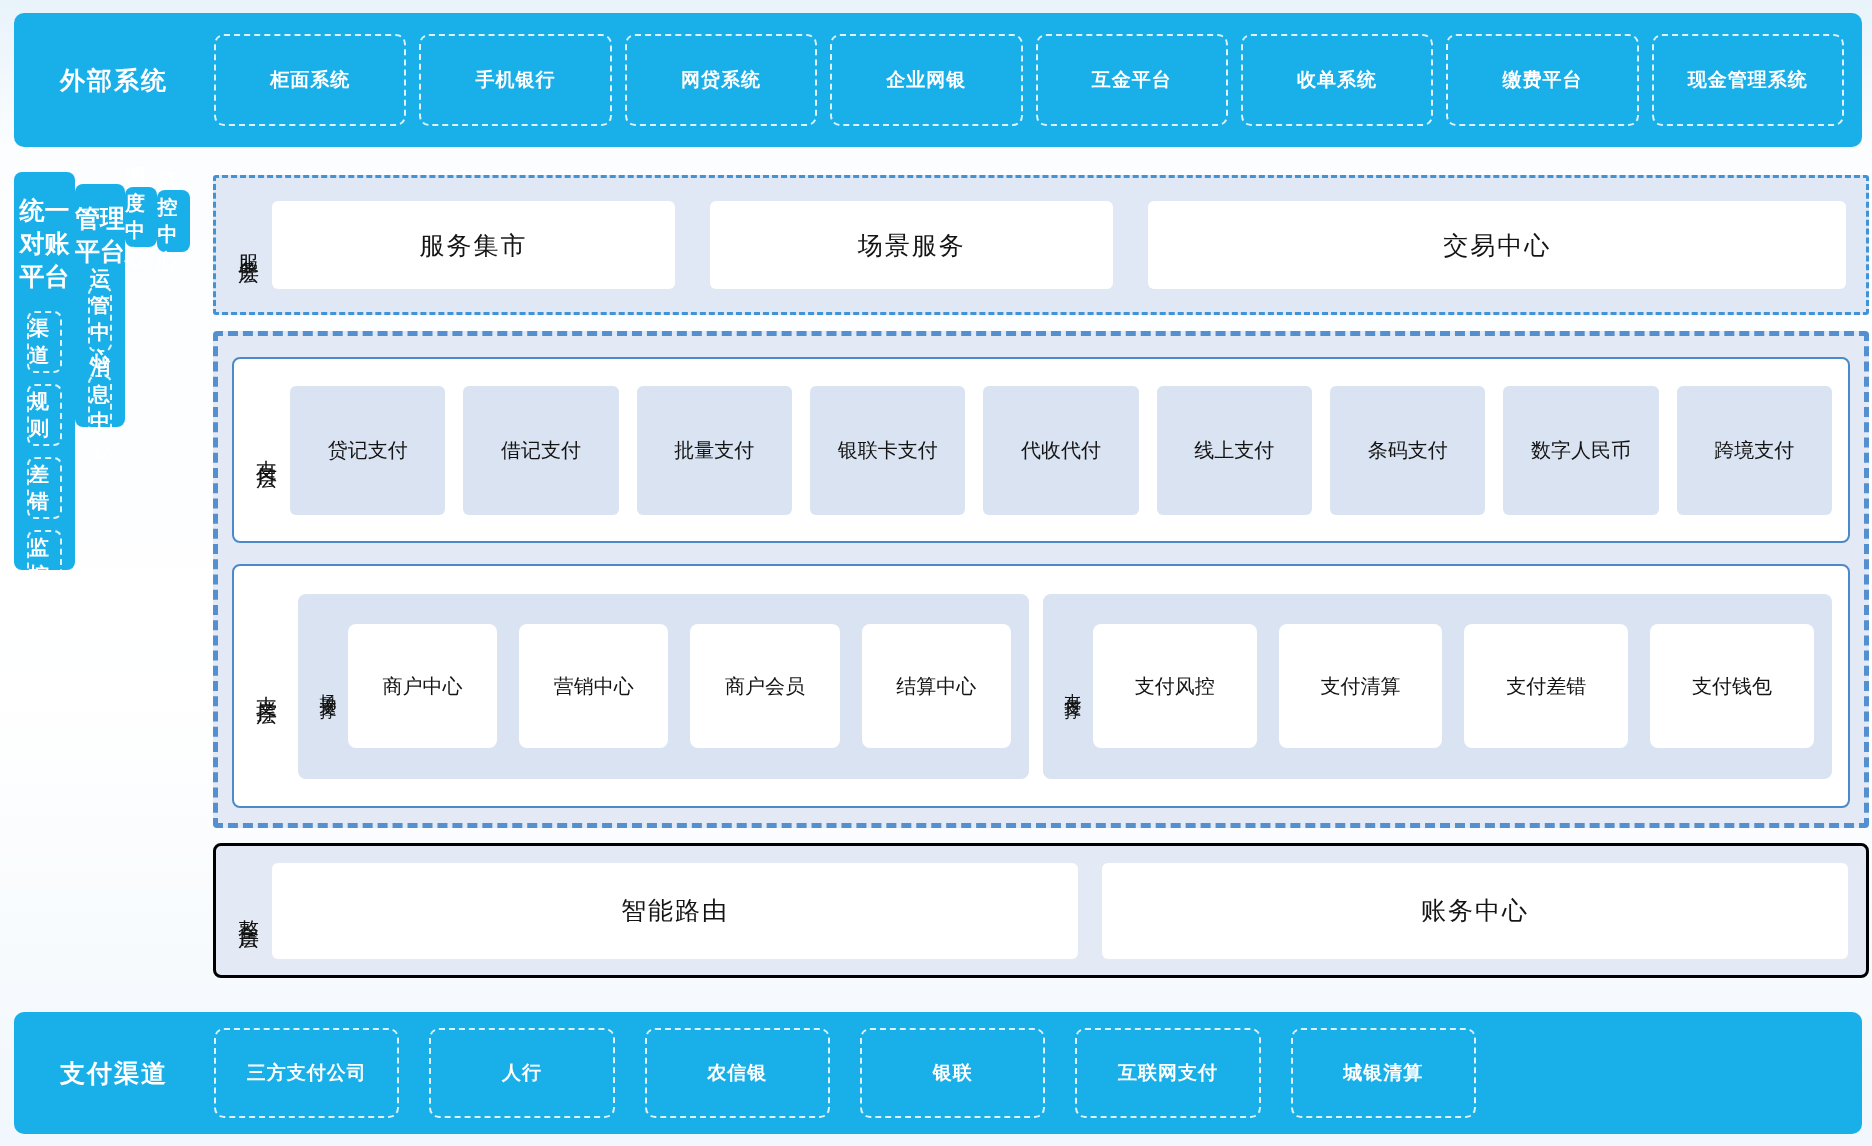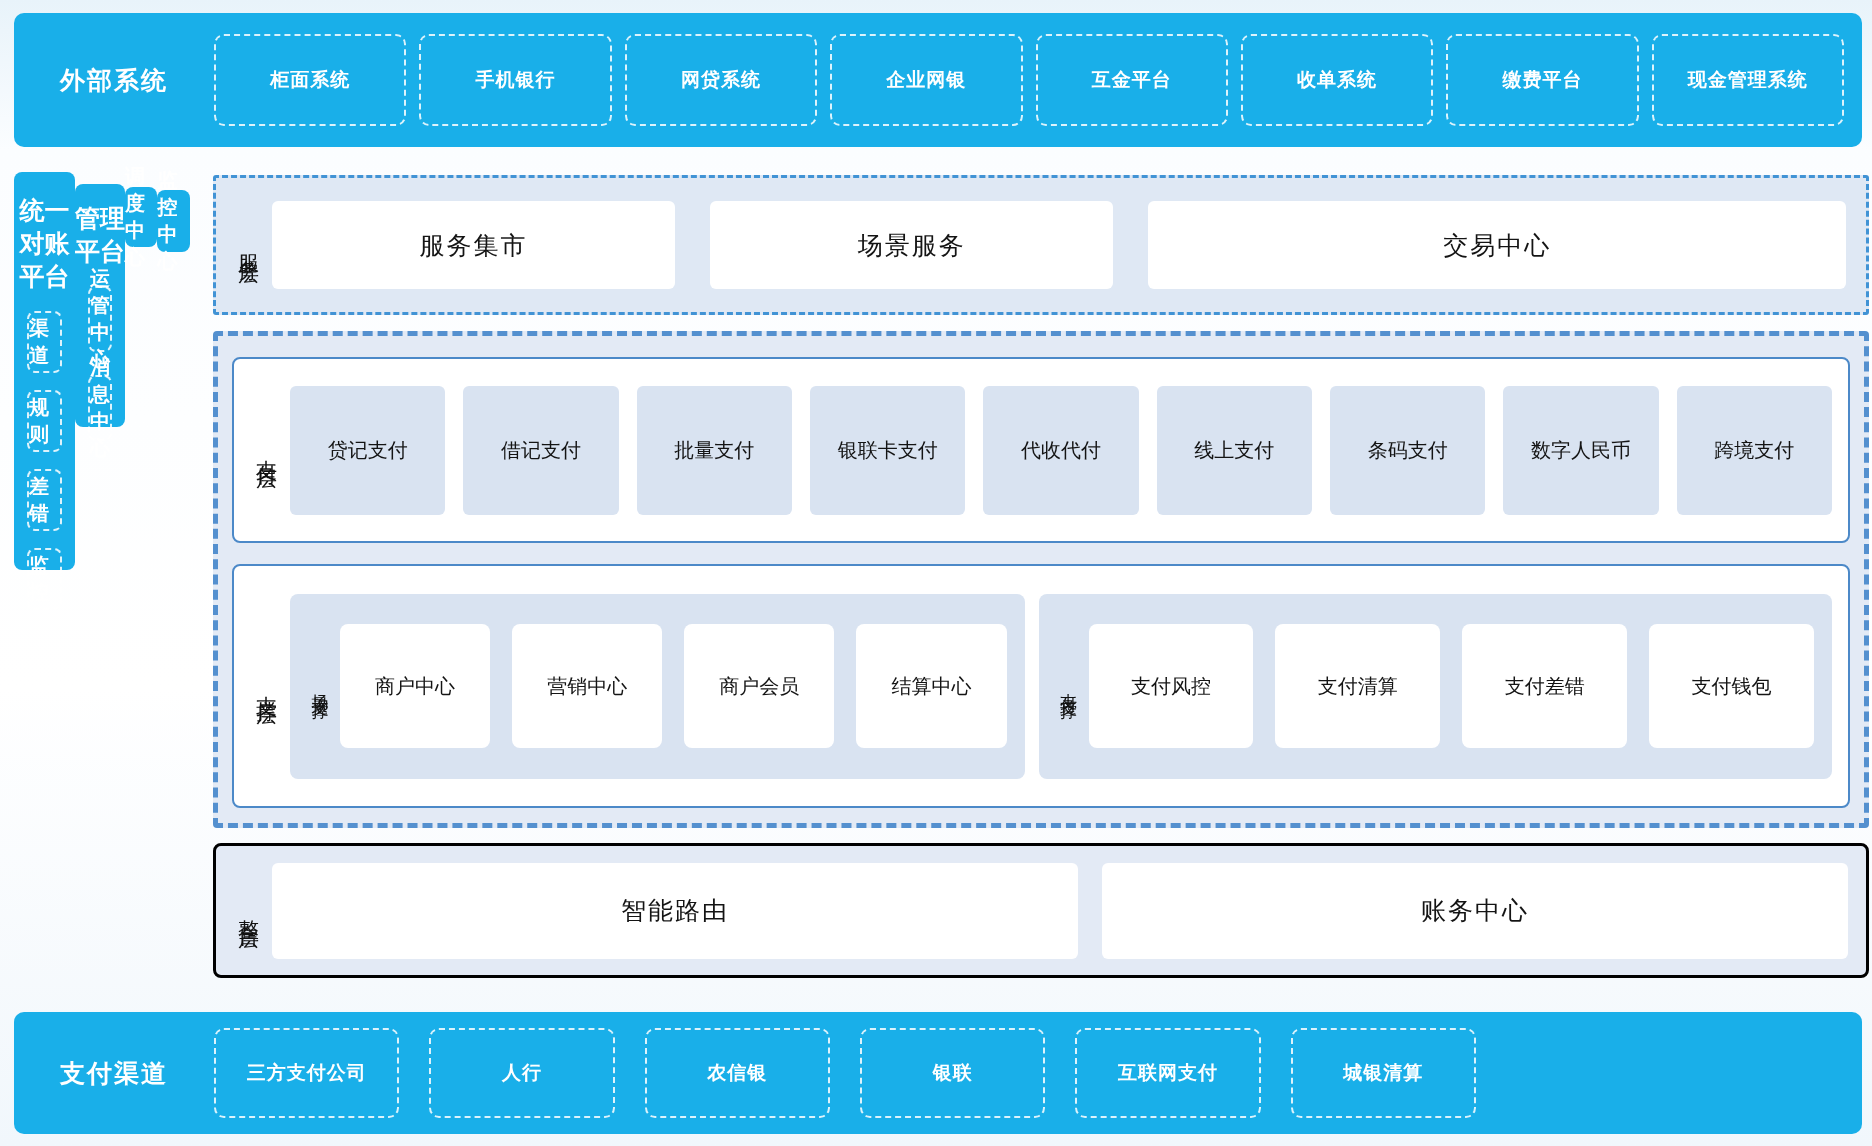--- a/index.html
+++ b/index.html
@@ -22,21 +22,21 @@
               font-size:19px; font-weight:bold; letter-spacing:1px; }
   .bb-items { flex:0 0 1262px; margin-right:auto; gap:30px; }
   .bb-items .bar-item { height:90px; }
 
   
   .sidebar { position:absolute; left:14px; top:172px; width:176px; display:flex; flex-direction:row; }
   .sb-block { background:#19afe9; border-radius:8px; }
   .sb-block-1 { height:398px; padding-top:22px; }
   .sb-block-2 { height:243px; margin-top:12px; padding-top:18px; }
   .sb-title { text-align:center; color:#fff; font-weight:bold; font-size:25px; margin-bottom:18px; }
-  .sb-items { display:flex; flex-direction:column; gap:17px; padding:0 13px; }
+  .sb-items { display:flex; flex-direction:column; gap:11px; padding:0 13px; }
   .sb-item { height:62px; border:2px dashed rgba(255,255,255,.85); border-radius:8px;
              display:flex; align-items:center; justify-content:center; color:#fff;
              font-size:20px; font-weight:bold; }
   .sb-block-2 .sb-item { height:66px; }
   .sb-block-2 .sb-items { gap:23px; }
   .sb-solid { background:#19afe9; border-radius:8px; height:60px; display:flex; align-items:center;
               justify-content:center; color:#fff; font-size:20px; font-weight:bold; }
   .sb-solid-1 { margin-top:15px; }
   .sb-solid-2 { margin-top:18px; height:62px; }
 
@@ -58,21 +58,21 @@
   .inner-solid { background:#fff; border:2px solid #4c89c8; border-radius:8px;
                  display:flex; align-items:center; padding:0 16px 0 10px; }
   .pay-layer { height:186px; }
   .pay-items { flex:1; display:flex; gap:18px; }
   .pay-item { flex:1; height:129px; background:#d9e3f1; border-radius:6px; display:flex;
               align-items:center; justify-content:center; font-size:20px; }
   .sup-layer { height:244px; margin-top:21px; }
   .sup-groups { flex:1; display:flex; gap:14px; }
   .sup-group { background:#d9e3f1; border-radius:8px; height:185px; display:flex;
                align-items:center; padding:0 18px 0 10px; }
-  .sup-group-1 { flex:48; }
+  .sup-group-1 { flex:48;margin-left:8px; }
   .sup-group-2 { flex:52; }
   .grp-label { font-size:17px; flex:0 0 40px; letter-spacing:3px; }
   .cards { flex:1; display:flex; gap:22px; }
   .card { flex:1; height:124px; background:#fff; border-radius:8px; display:flex;
           align-items:center; justify-content:center; font-size:20px; }
 
   .int-layer { margin-top:15px; height:135px; background:#e3eaf5; border:3px solid #000000;
                border-radius:8px; display:flex; align-items:center; padding:0 18px 0 10px; }
   .int-boxes { flex:1; display:flex; gap:24px; }
   .int-box { height:96px; background:#fff; border-radius:6px; display:flex; align-items:center;

